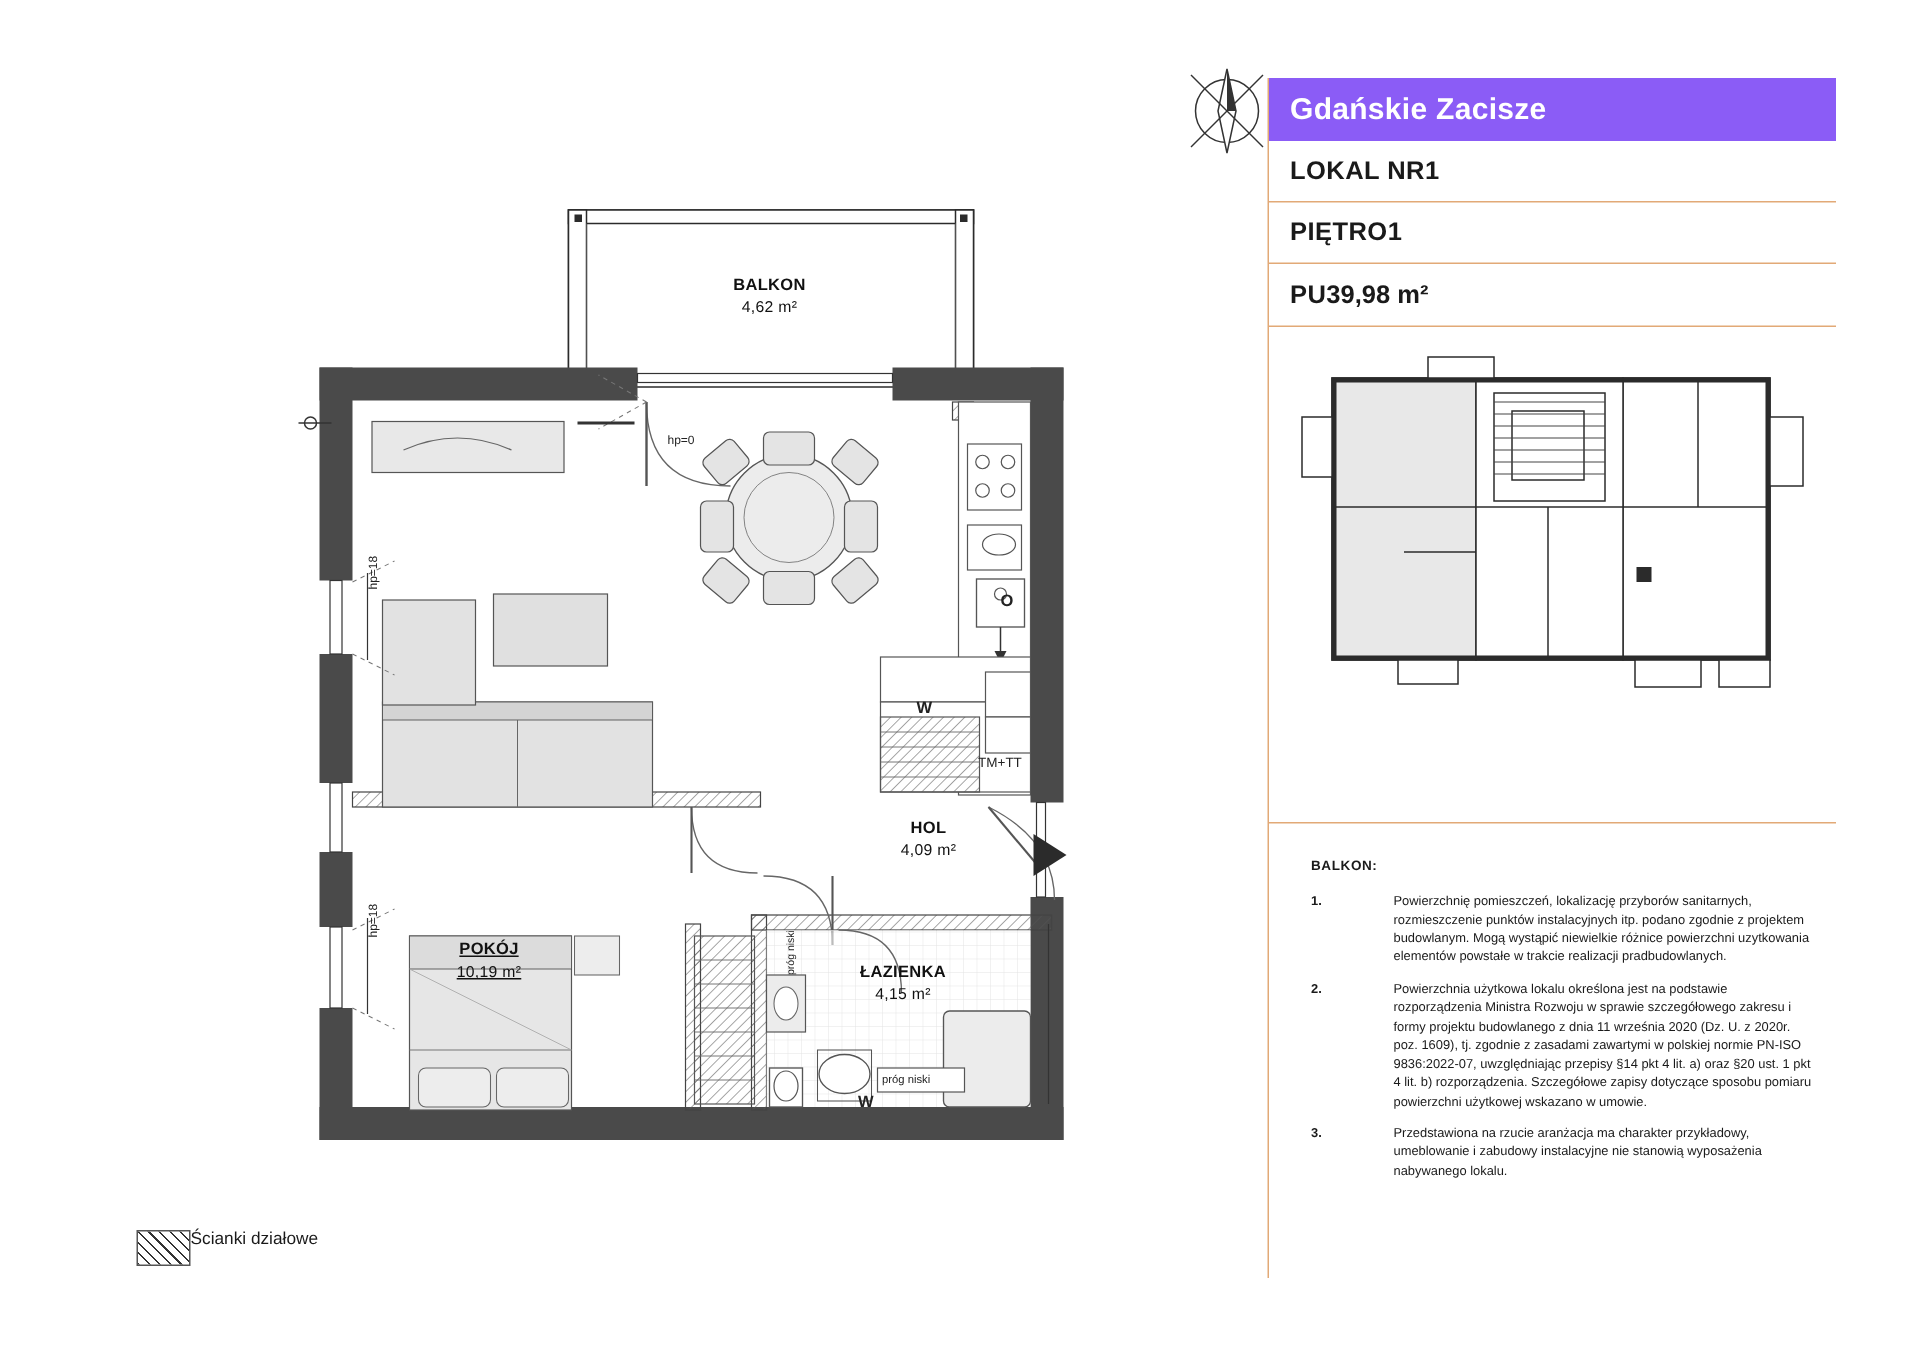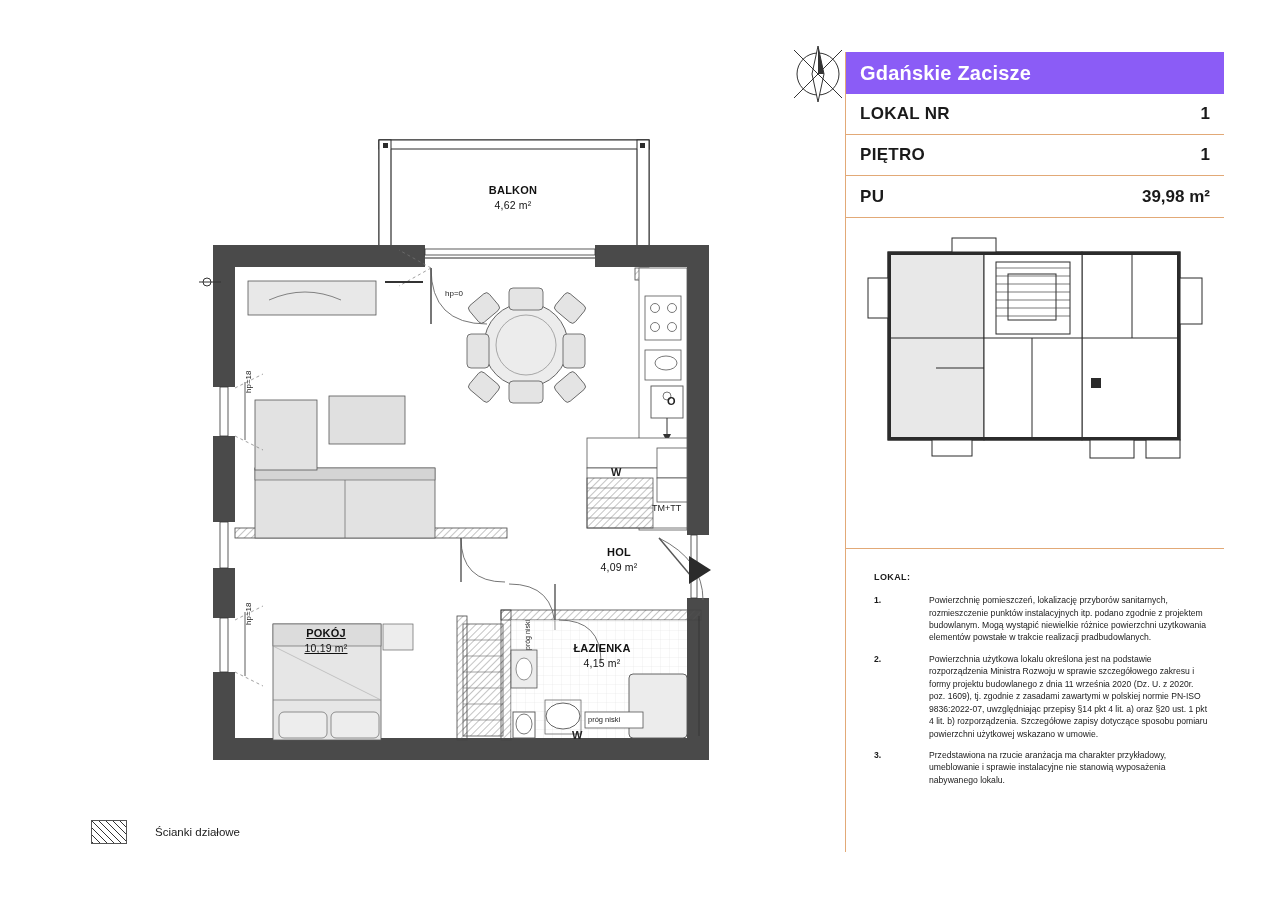--- a/index.html
+++ b/index.html
@@ -33,21 +33,21 @@
   }
   .plan-label .nm { font-weight: bold; display:block; font-size: 11px;}
   .plan-label .ar { display:block; font-size: 10.5px; }
 
   .tiny { position:absolute; font-size: 8px; color:#222; }
 
   
   #legend {
     position: absolute;
     left: 52px; top: 820px;
-    display: flex; align-items: center; gap: 28px;
+    display: flex; align-items: flex-start; gap: 0;
   }
   #legend .swatch {
     width: 34px; height: 22px;
     border: 1px solid #555;
     background:
       repeating-linear-gradient(45deg, #333 0 1px, rgba(0,0,0,0) 1px 5px);
   }
   #legend .txt { font-size: 11.5px; }
 
   
@@ -65,21 +65,21 @@
     height: 42px;
     display: flex; align-items: center;
     padding-left: 14px;
     font-size: 20px;
     font-weight: bold;
     letter-spacing: .2px;
     box-sizing: border-box;
   }
   .info-row {
     height: 41px;
-    display: flex; align-items: center; justify-content: space-between;
+    display: flex; align-items: center; justify-content: flex-start;
     padding: 0 14px;
     border-bottom: 1px solid #e2a977;
     box-sizing: border-box;
   }
   .info-row:last-child { border-bottom: none; }
   .info-row .k { font-size: 17px; font-weight: bold; letter-spacing:.3px; }
   .info-row .v { font-size: 17px; font-weight: bold; }
   #info-table { border-bottom: 1px solid #e2a977; }
 
   
@@ -429,29 +429,29 @@
         <rect x="42" y="34" width="292" height="3"></rect>
         <rect x="42" y="219" width="292" height="3"></rect>
         <rect x="42" y="34" width="3" height="188"></rect>
         <rect x="331" y="34" width="3" height="188"></rect>
         <rect x="245" y="160" width="10" height="10"></rect>
       </g>
     </svg>
   </div>
 
   <div id="notes">
-    <div class="hdr">LOKAL:</div>
+    <div class="hdr">BALKON:</div>
     <ol>
       <li>
         <span class="num">1.</span>
         <span class="body">Powierzchnię pomieszczeń, lokalizację przyborów sanitarnych, rozmieszczenie punktów instalacyjnych itp. podano zgodnie z projektem budowlanym. Mogą wystąpić niewielkie różnice powierzchni uzytkowania elementów powstałe w trakcie realizacji pradbudowlanych.</span>
       </li>
       <li>
         <span class="num">2.</span>
         <span class="body">Powierzchnia użytkowa lokalu określona jest na podstawie rozporządzenia Ministra Rozwoju w sprawie szczegółowego zakresu i formy projektu budowlanego z dnia 11 września 2020 (Dz. U. z 2020r. poz. 1609), tj. zgodnie z zasadami zawartymi w polskiej normie PN-ISO 9836:2022-07, uwzględniając przepisy §14 pkt 4 lit. a) oraz §20 ust. 1 pkt 4 lit. b) rozporządzenia. Szczegółowe zapisy dotyczące sposobu pomiaru powierzchni użytkowej wskazano w umowie.</span>
       </li>
       <li>
         <span class="num">3.</span>
-        <span class="body">Przedstawiona na rzucie aranżacja ma charakter przykładowy, umeblowanie i sprawie instalacyjne nie stanowią wyposażenia nabywanego lokalu.</span>
+        <span class="body">Przedstawiona na rzucie aranżacja ma charakter przykładowy, umeblowanie i zabudowy instalacyjne nie stanowią wyposażenia nabywanego lokalu.</span>
       </li>
     </ol>
   </div>
 </div>
 
 </body></html>

